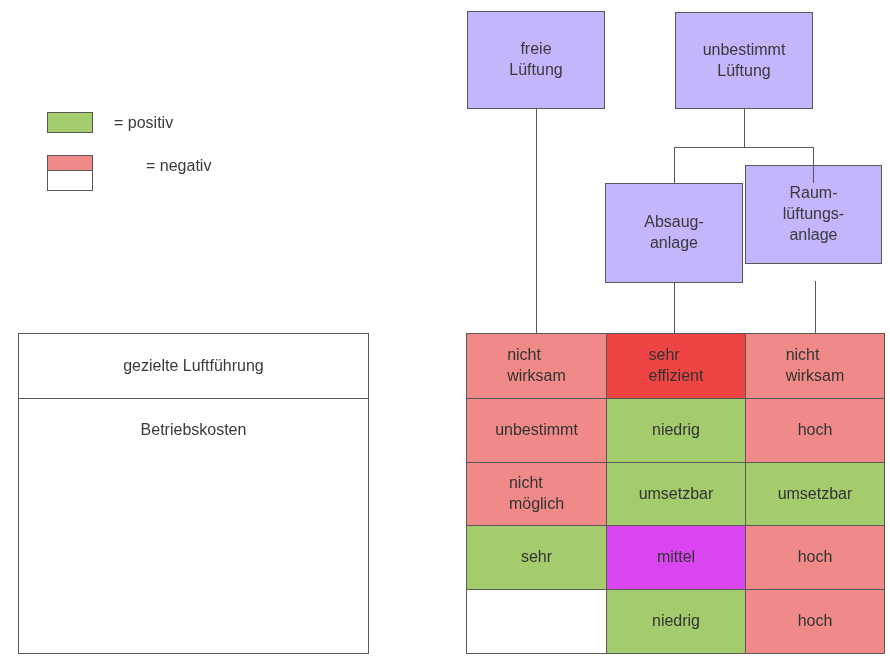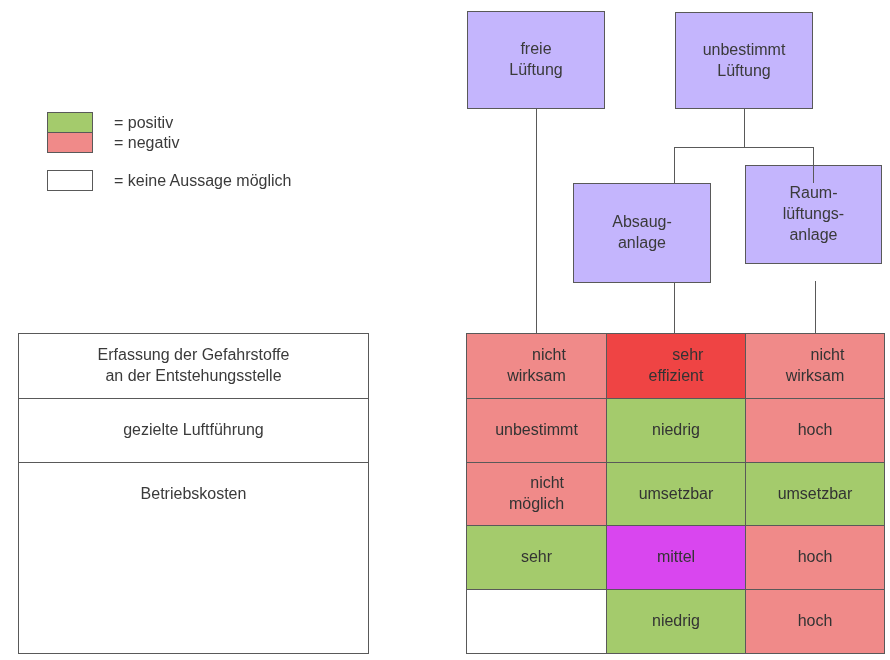--- a/index.html
+++ b/index.html
@@ -21,21 +21,21 @@
     display: flex;
     align-items: center;
     justify-content: center;
     text-align: center;
     white-space: pre-line;
     font-size: 16px;
     line-height: 1.3;
   }
   .node-freie   { left: 467px; top: 11px;  width: 136px; height: 96px; }
   .node-tech    { left: 675px; top: 12px;  width: 136px; height: 95px; }
-  .node-absaug  { left: 573px; top: 183px; width: 136px; height: 98px; }
+  .node-absaug  { left: 605px; top: 183px; width: 136px; height: 98px; }
   .node-raum    { left: 745px; top: 165px; width: 135px; height: 97px; }
 
   
   .vline, .hline { position: absolute; background: #595959; }
   .vline { width: 1px; }
   .hline { height: 1px; }
   .conn-freie         { left: 536px; top: 109px; height: 224px; }
   .conn-tech-down     { left: 744px; top: 109px; height: 38px; }
   .conn-bracket       { left: 674px; top: 147px; width: 140px; }
   .conn-bracket-left  { left: 674px; top: 147px; height: 36px; }
@@ -46,21 +46,21 @@
   
   .legend-row {
     position: absolute;
     left: 47px;
     height: 21px;
     display: flex;
     align-items: center;
     font-size: 16px;
   }
   .legend-row-1 { top: 112px; }
-  .legend-row-2 { top: 132px; }
+  .legend-row-2 { top: 155px; gap: 32px; }
   .legend-row-3 { top: 170px; }
   .legend-swatch {
     width: 44px;
     height: 19px;
     border: 1px solid #595959;
     background: #ffffff;
     flex: 0 0 auto;
   }
   .legend-label { margin-left: 21px; white-space: nowrap; }
 
@@ -93,21 +93,21 @@
     width: 417px; height: 319px;
     border: 1px solid #595959;
     display: grid;
     grid-template-columns: repeat(3, 1fr);
     grid-template-rows: repeat(5, 1fr);
   }
   .mcell {
     display: flex;
     align-items: center;
     justify-content: center;
-    text-align: right;
+    text-align: left;
     white-space: pre-line;
     font-size: 16px;
     line-height: 1.3;
     border-left: 1px solid #595959;
     border-top: 1px solid #595959;
     color: #333333;
   }
   .mcell:nth-child(3n + 1) { border-left: none; }
   .mcell:nth-child(-n + 3) { border-top: none; }
 </style>
@@ -119,21 +119,20 @@
   <div class="legend-row legend-row-1">
     <div class="legend-swatch" style="background-color: rgb(164, 203, 108);"></div>
     <span class="legend-label">= positiv</span>
   </div>
   <div class="legend-row legend-row-2">
     <div class="legend-swatch" style="background-color: rgb(240, 138, 137);"></div>
     <span class="legend-label">= negativ</span>
   </div>
   <div class="legend-row legend-row-3">
     <div class="legend-swatch" style="background-color: rgb(255, 255, 255);"></div>
-    <span class="legend-label">= keine Aussage möglich</span>
   </div>
 
   <div class="node node-freie">freie
 Lüftung</div>
   <div class="node node-tech">unbestimmt
 Lüftung</div>
   <div class="node node-absaug">Absaug-
 anlage</div>
   <div class="node node-raum">Raum-
 lüftungs-
@@ -141,22 +140,20 @@
 
   <div class="vline conn-freie"></div>
   <div class="vline conn-tech-down"></div>
   <div class="hline conn-bracket"></div>
   <div class="vline conn-bracket-left"></div>
   <div class="vline conn-bracket-right"></div>
   <div class="vline conn-absaug"></div>
   <div class="vline conn-raum"></div>
 
   <div class="criteria">
-    <div class="criteria-row">Erfassung der Gefahrstoffe
-an der Entstehungsstelle</div>
     <div class="criteria-row">gezielte Luftführung</div>
     <div class="criteria-row">Betriebskosten</div>
   </div>
 
   <div class="matrix">
     <div class="mcell" style="background-color: rgb(240, 138, 137);">nicht
 wirksam</div>
     <div class="mcell" style="background-color: #ef4444;">sehr
 effizient</div>
     <div class="mcell" style="background-color: rgb(240, 138, 137);">nicht

